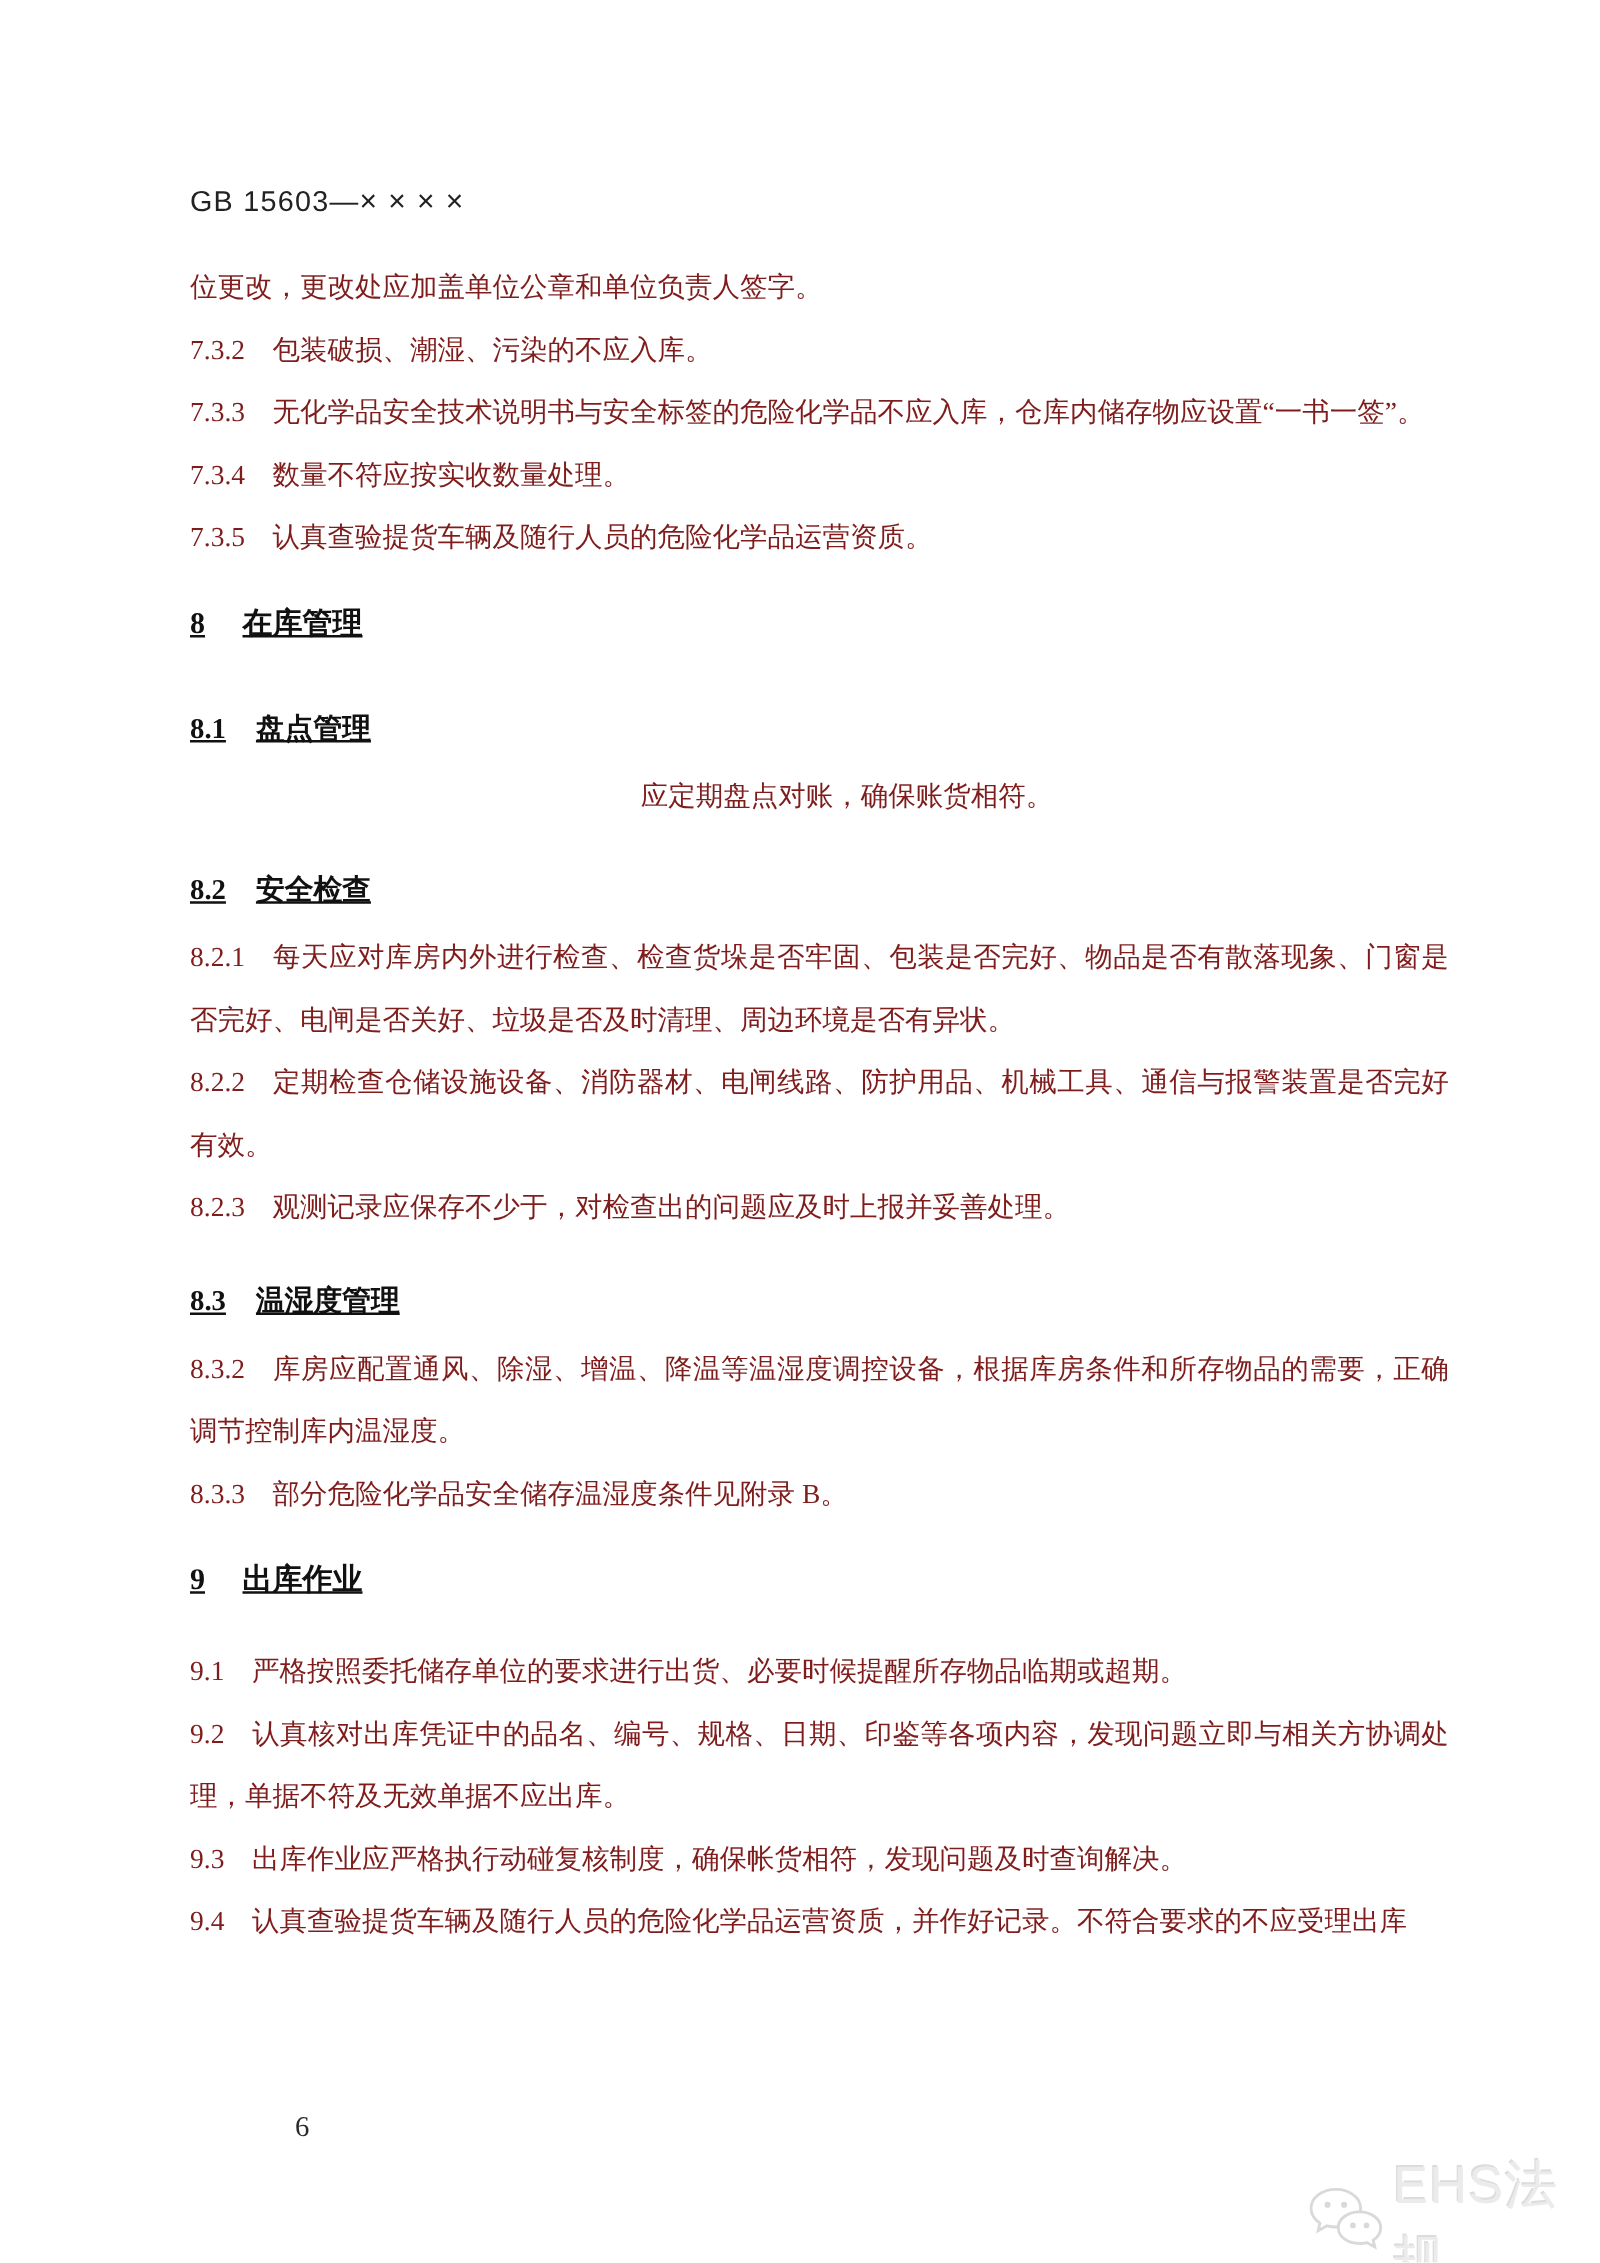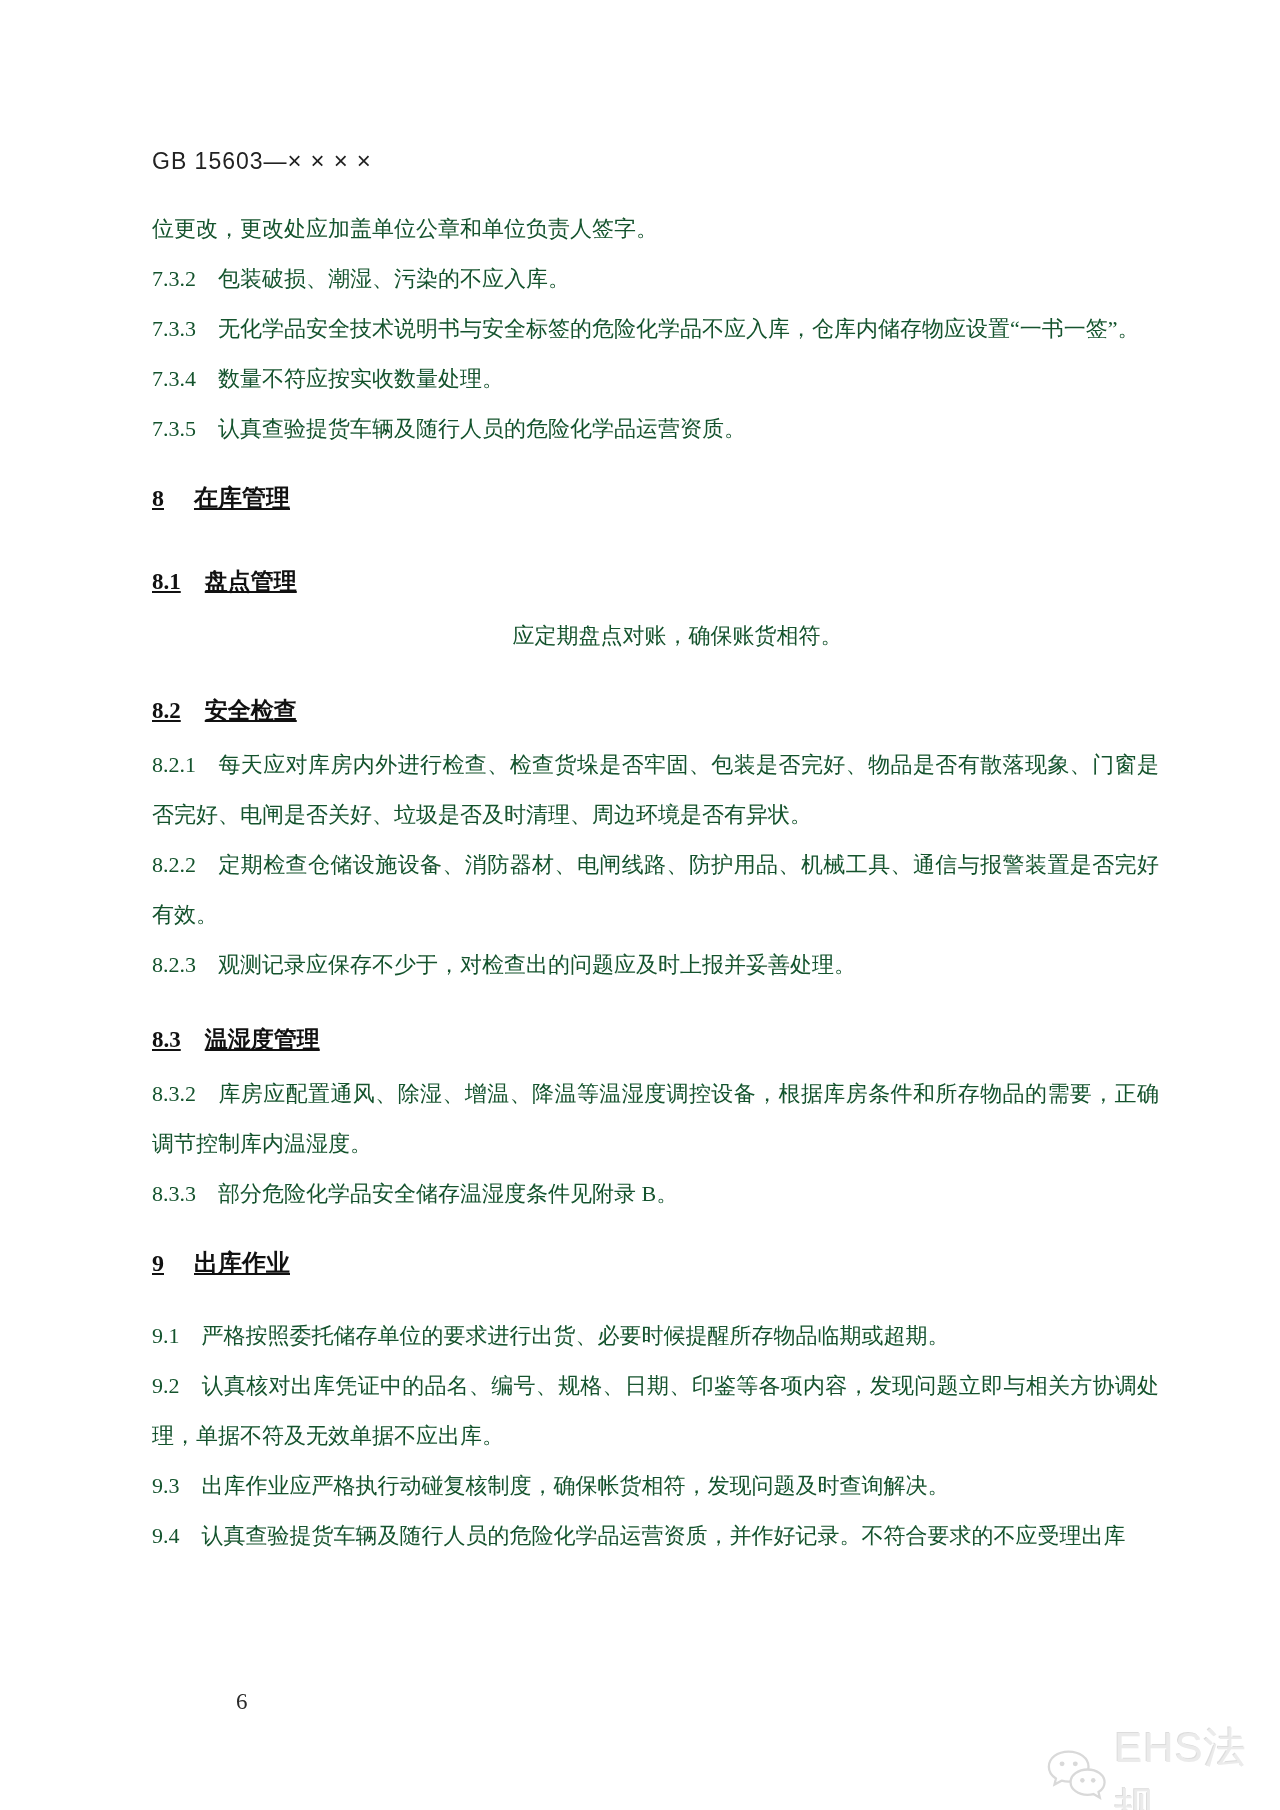--- a/index.html
+++ b/index.html
@@ -23,21 +23,21 @@
     font-family:"Liberation Sans","DejaVu Sans",sans-serif;
     color:#222;
     letter-spacing:1px;
   }
   .hdr .xs{letter-spacing:9px;font-size:24px;}
   .blk{
     margin:0;
     line-height:50px;
     font-size:22px;
     text-align:justify;
-    color:#14532d;
+    color:#7f1d1d;
   }
   .blk .num{
     font-family:"Liberation Serif","DejaVu Serif",serif;
     margin-right:22px;
     margin-top:26px;
   }
   .h1,.h2{
     font-family:"Liberation Sans","DejaVu Sans",sans-serif;
     font-weight:700;
     text-align:left;

